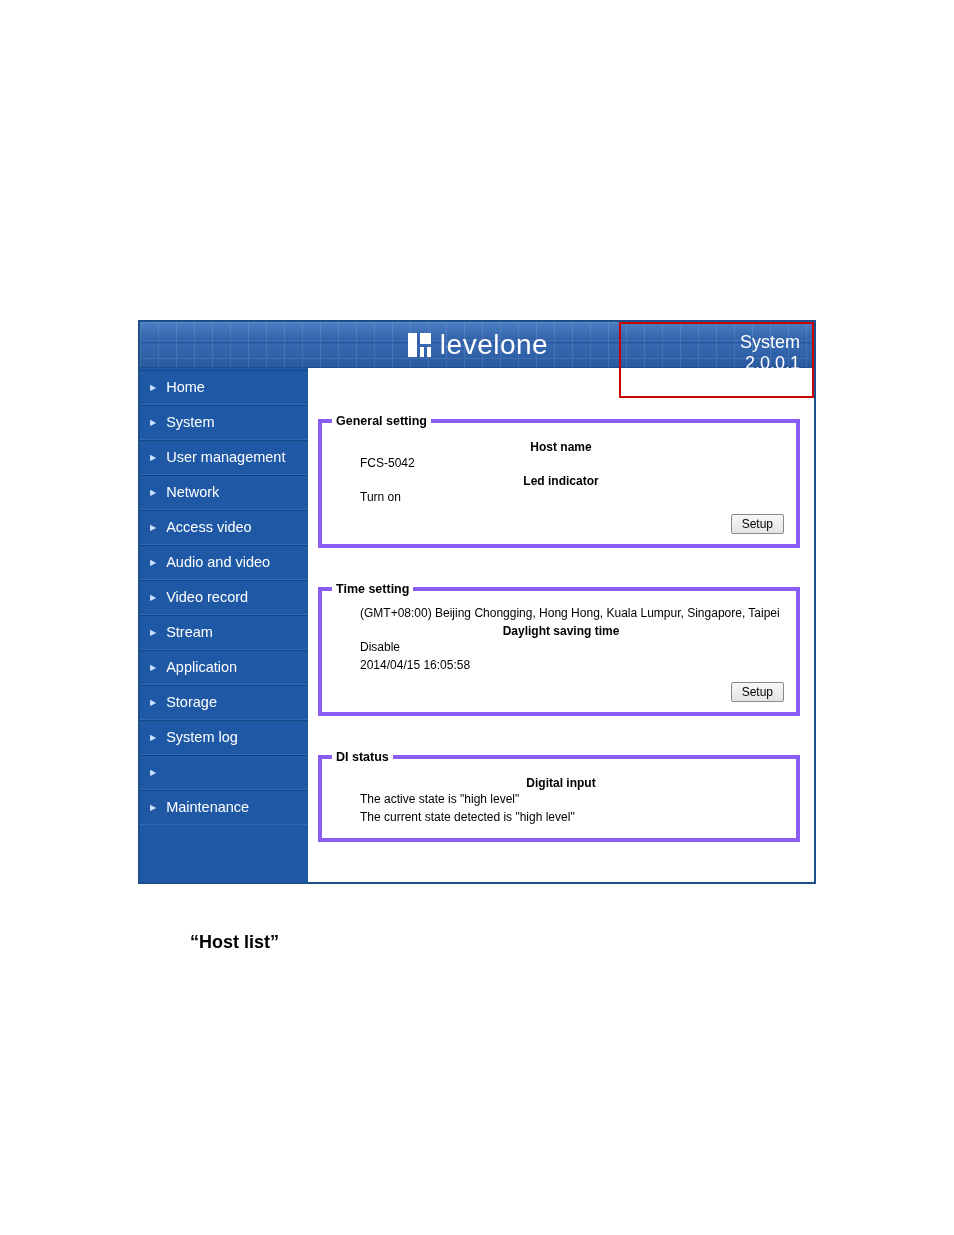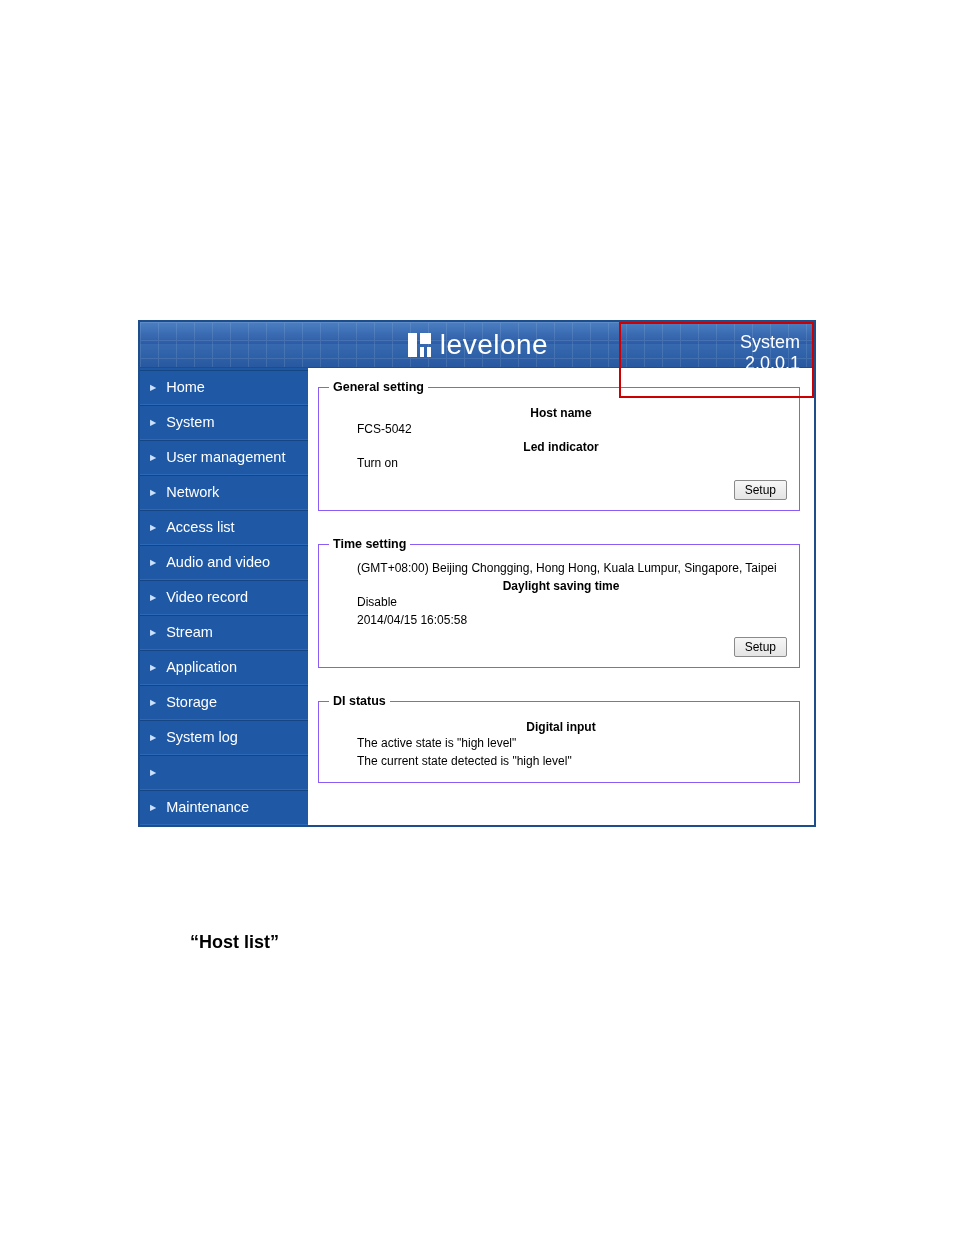--- a/index.html
+++ b/index.html
@@ -98,24 +98,25 @@
       line-height: 1.25;
       text-align: right;
     }
     .content {
       flex: 1;
       padding: 12px 14px 14px 10px;
       font-size: 12px;
       color: #000;
     }
     fieldset {
-      border: 1px solid #8b5cf6;
+      border: 4px solid #8b5cf6;
       padding: 8px 12px 10px 10px;
       margin-bottom: 26px;
       position: relative;
+      margin-top: 34px;
     }
     legend {
       font-weight: bold;
       font-size: 12.5px;
       padding: 0 4px;
     }
     .row-label {
       font-weight: bold;
       margin-top: 4px;
       margin-left: 6px;
@@ -184,21 +185,21 @@
       <div class="sidebar-item">
           <span class="arrow">▶</span>
           <span class="label">User management</span>
         </div>
       <div class="sidebar-item">
           <span class="arrow">▶</span>
           <span class="label">Network</span>
         </div>
       <div class="sidebar-item">
           <span class="arrow">▶</span>
-          <span class="label">Access list</span>
+          <span class="label">Access video</span>
         </div>
       <div class="sidebar-item">
           <span class="arrow">▶</span>
           <span class="label">Audio and video</span>
         </div>
       <div class="sidebar-item">
           <span class="arrow">▶</span>
           <span class="label">Video record</span>
         </div>
       <div class="sidebar-item">

